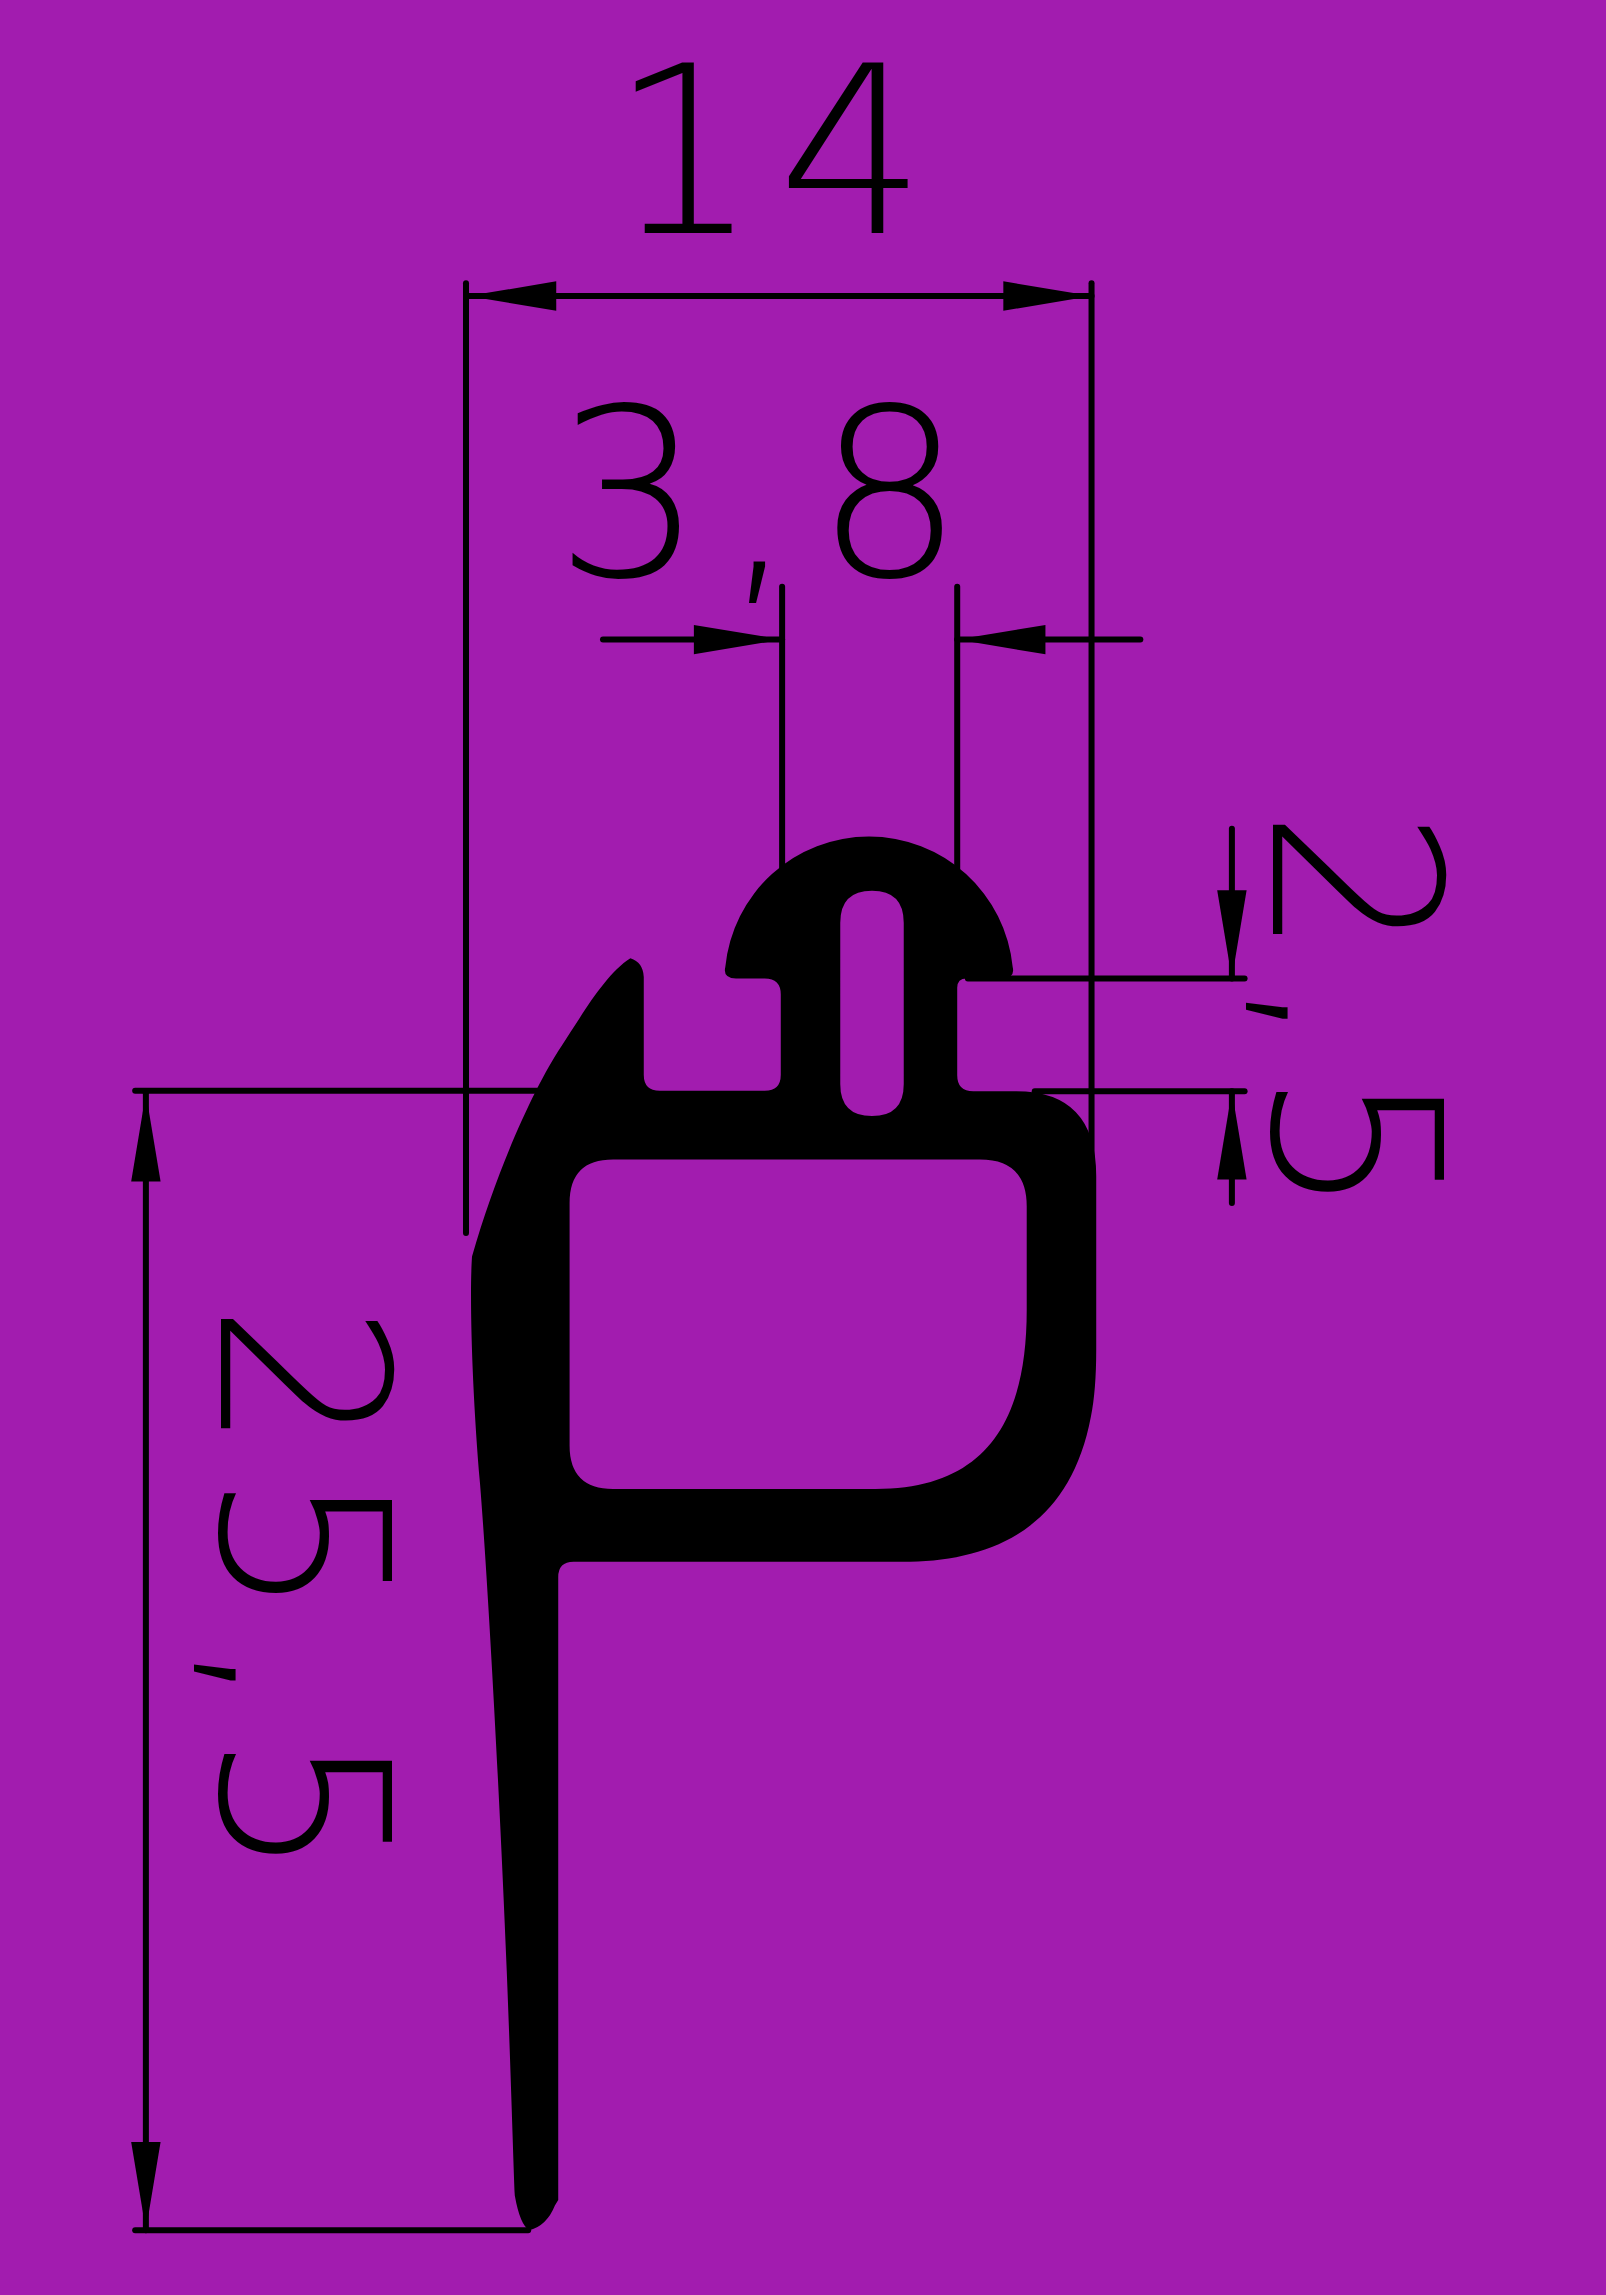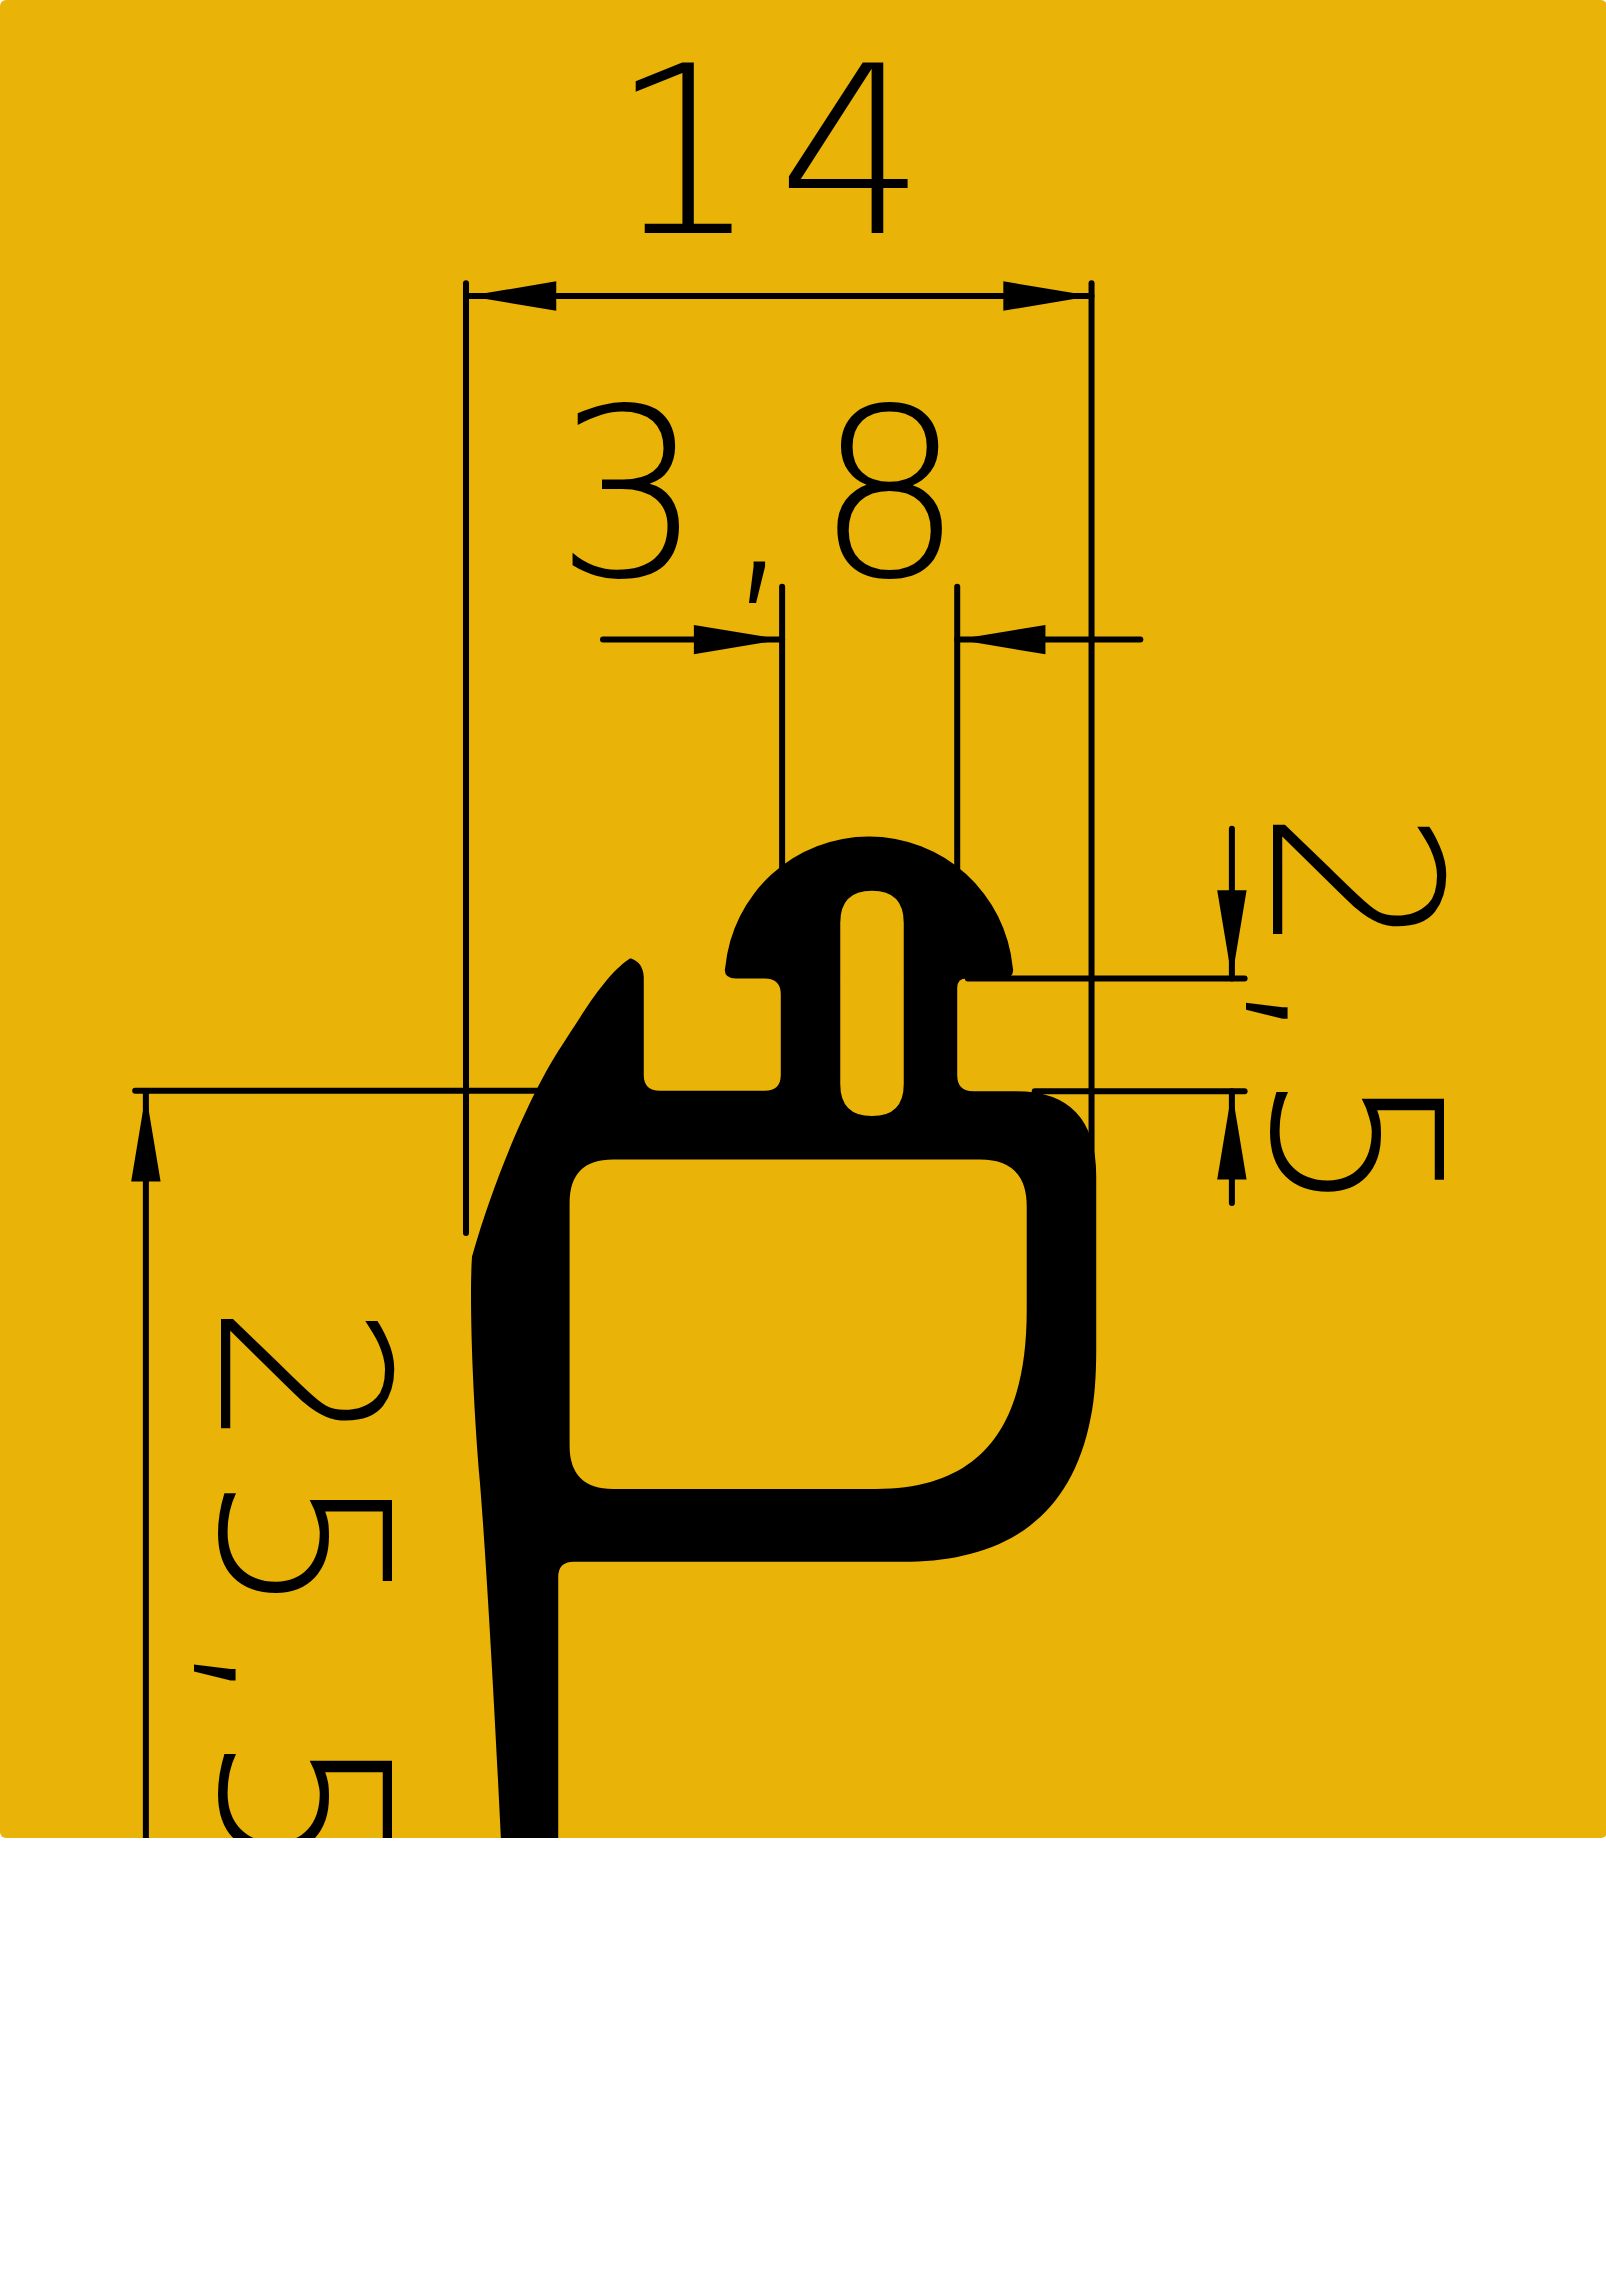--- a/index.html
+++ b/index.html
@@ -1,17 +1,17 @@
 <!DOCTYPE html>
 <html style="font-size:10.7px"><head>
 <meta charset="utf-8">
 <style>
   html,body{margin:0;padding:0;background:#ffffff;}
   .canvas-wrap{
-    width:1607px;height:1838px;background:#eab308;position:relative;overflow:hidden;border-radius:6px;
+    width:1607px;height:2295px;background:#a21caf;position:relative;overflow:hidden;
   }
   svg{display:block;}
   .dim-label{
     font-family:"DejaVu Sans","Liberation Sans",sans-serif;
     font-weight:200;
     font-size:350px;
     letter-spacing:28px;
     fill:#000000;
   }
   .dim-stroke{

